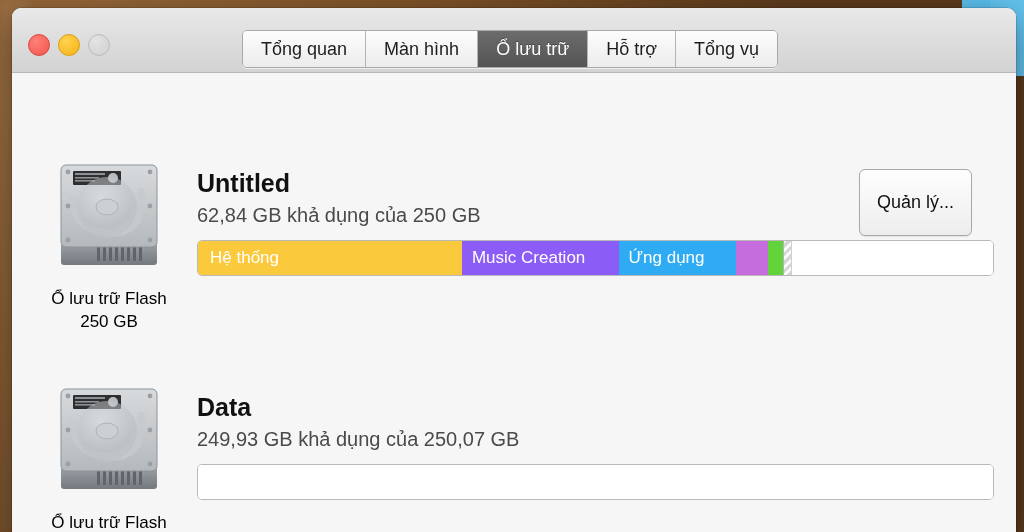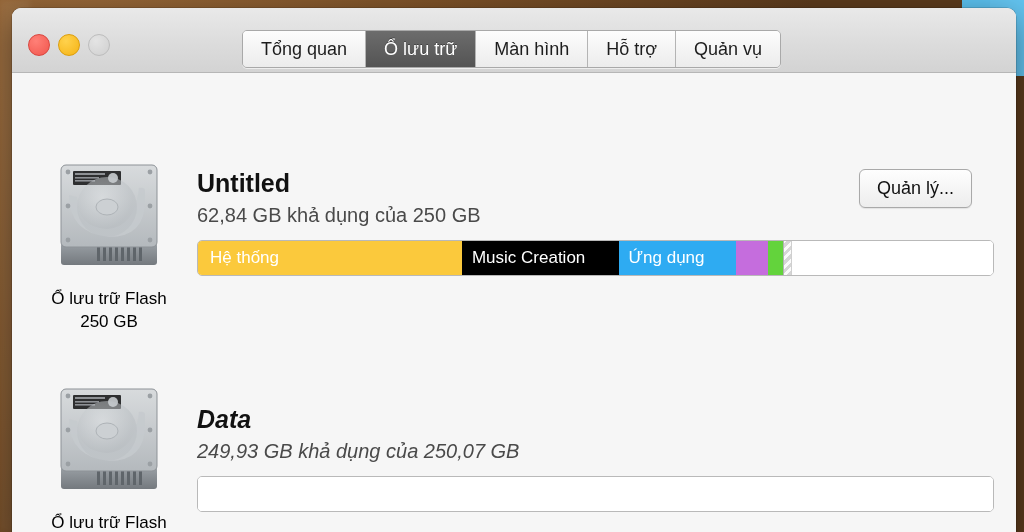--- a/index.html
+++ b/index.html
@@ -94,21 +94,21 @@
   .bar-divider{
     width:9px;height:100%;
     background:repeating-linear-gradient(-45deg,#d6d6d6 0 3px,#fafafa 3px 6px);
     border-left:1px solid #b3b3b3;border-right:1px solid #cfcfcf;
     box-sizing:border-box;
   }
   .bar-free{flex:1;height:100%;background:#ffffff;}
 
   #manage-btn{
     position:absolute;right:22px;top:0;
-    padding:8px 17px;font-size:18px;color:#111;
+    padding:22px 17px;font-size:18px;color:#111;
     background:linear-gradient(to bottom,#fefefe,#ededed);
     border:1px solid #a9a9a9;border-radius:6px;
     box-shadow:0 1px 1px rgba(0,0,0,.08);cursor:default;white-space:nowrap;
   }
 </style>
 </head>
 <body>
 
 <div id="desktop">
   <div class="wall-streak" style="left:0;top:0;width:30px;height:532px;"></div>
@@ -119,24 +119,24 @@
 <div id="window">
 
   <div id="titlebar">
     <div id="traffic">
       <div class="light close"></div>
       <div class="light min"></div>
       <div class="light zoom"></div>
     </div>
     <div id="segmented">
       <div class="seg-btn">Tổng quan</div>
+      <div class="seg-btn">Màn hình</div>
       <div class="seg-btn active">Ổ lưu trữ</div>
-      <div class="seg-btn">Màn hình</div>
       <div class="seg-btn">Hỗ trợ</div>
-      <div class="seg-btn">Quản vụ</div>
+      <div class="seg-btn">Tổng vụ</div>
     </div>
   </div>
 
   <div id="content">
 
     <div class="volume">
       <div class="drive-col" style="left:2px;top:82px;">
         <svg class="drive-icon" viewBox="0 0 120 125">
           <defs>
             <linearGradient id="topg" x1="0" y1="0" x2="0" y2="1">
@@ -186,21 +186,21 @@
           <div>250 GB</div>
         </div>
       </div>
 
       <div class="vol-body" style="top:96px;">
         <div id="manage-btn">Quản lý...</div>
         <div class="vol-title">Untitled</div>
         <div class="vol-sub">62,84 GB khả dụng của 250 GB</div>
         <div class="bar" id="bar-0">
             <div class="bar-seg labeled" style="width: 33.2%; background: rgb(251, 201, 60); padding-left: 12px;">Hệ thống</div>
-            <div class="bar-seg labeled" style="width: 19.7%; background: #000000;">Music Creation</div>
+            <div class="bar-seg labeled" style="width: 19.7%; background: #8b5cf6;">Music Creation</div>
             <div class="bar-seg labeled" style="width: 14.8%; background: rgb(46, 171, 242);">Ứng dụng</div>
             <div class="bar-seg" style="width: 4%; background: rgb(197, 109, 221);"></div>
             <div class="bar-seg" style="width: 1.9%; background: rgb(99, 211, 60);"></div>
             <div class="bar-divider"></div>
             <div class="bar-free"></div>
           </div>
       </div>
     </div>
 
     <div class="volume">
@@ -234,21 +234,21 @@
             <circle cx="19" cy="51" r="2.4"></circle>
               <circle cx="101" cy="51" r="2.4"></circle>
           </g>
         </svg>
         <div class="drive-label">
           <div>Ổ lưu trữ Flash</div>
 
         </div>
       </div>
 
-      <div class="vol-body" style="top:332px;font-style:italic;">
+      <div class="vol-body" style="top:320px;">
         <div class="vol-title">Data</div>
         <div class="vol-sub">249,93 GB khả dụng của 250,07 GB</div>
         <div class="bar" id="bar-1">
             <div class="bar-free"></div>
           </div>
       </div>
     </div>
 
   </div>
 </div>

